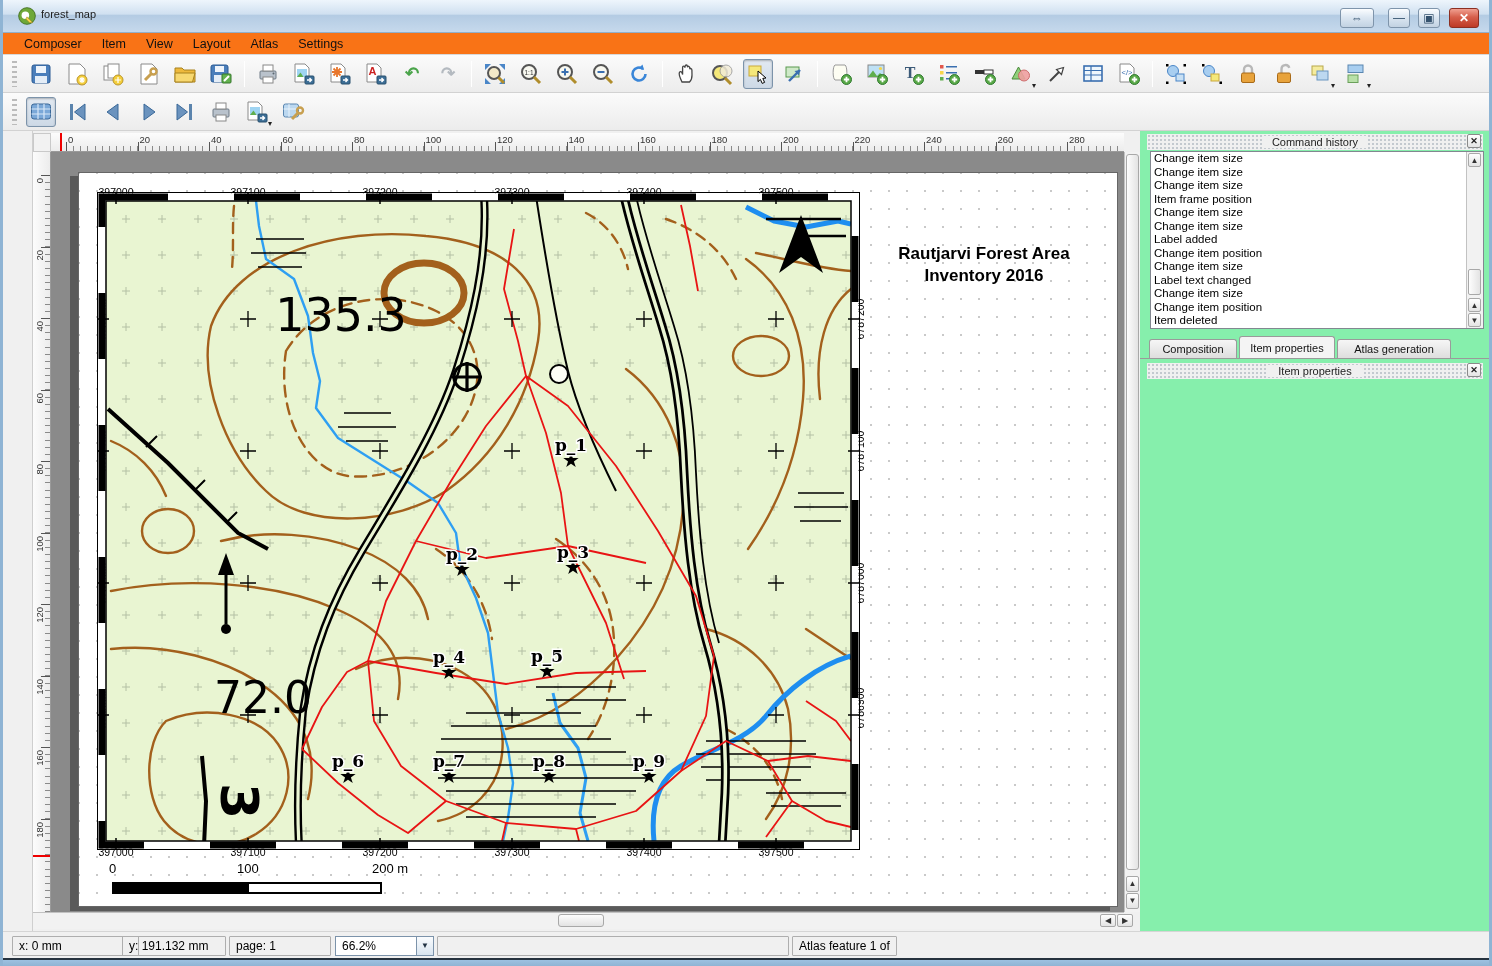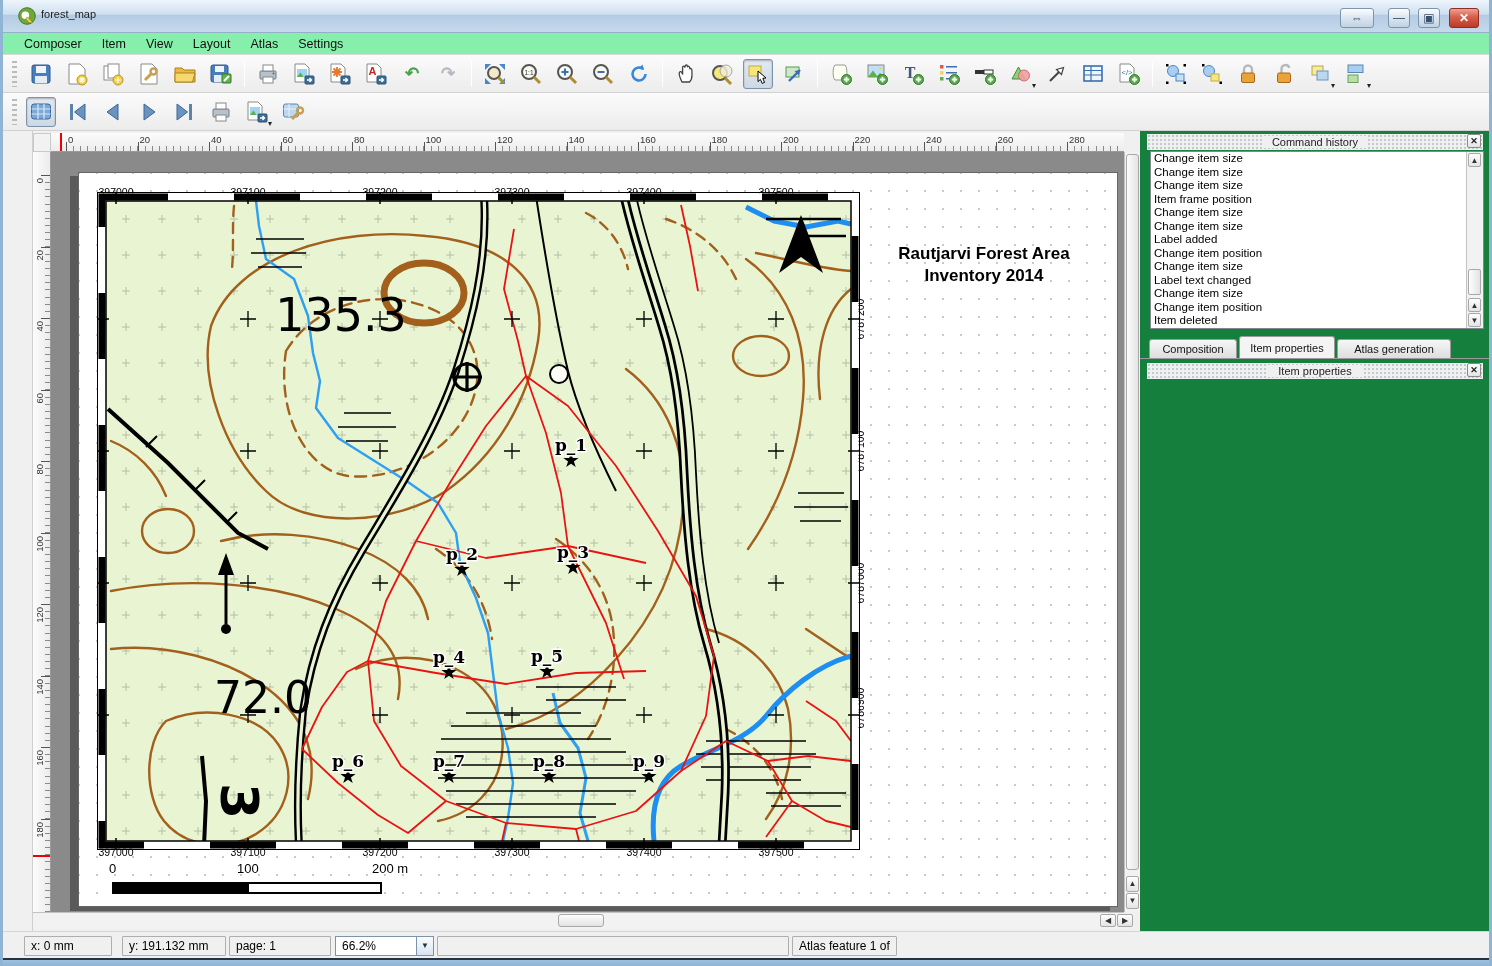--- a/index.html
+++ b/index.html
@@ -8,21 +8,21 @@
        border-left:3px solid #8fb4d4;border-right:3px solid #8fb4d4;overflow:hidden;}
   
   .titlebar{position:absolute;left:0;top:0;width:1486px;height:33px;
     background:linear-gradient(#eef5fc,#cfe0f0 45%,#b3cbe3 46%,#c6d9ec);border-bottom:1px solid #93afc9;}
   .apptitle{position:absolute;left:38px;top:8px;font-size:11px;color:#1c1c1c;}
   .appicon{position:absolute;left:14px;top:6px;width:20px;height:20px;}
   .wbtn{position:absolute;top:8px;height:20px;border:1px solid #7e94ab;border-radius:3px;
     background:linear-gradient(#fbfdff,#dce7f2 45%,#c2d2e2);color:#35526e;text-align:center;line-height:18px;font-size:12px;}
   .wbtn.close{background:linear-gradient(#f0a091,#d65f4b 45%,#bd3a26);border-color:#8c2f22;color:#fff;font-weight:bold;}
   
-  .menubar{position:absolute;left:0;top:33px;width:1486px;height:22px;background:#86efac;border-bottom:1px solid #d8d8d8;display:flex;align-items:center;padding-left:12px;gap:2px;}
+  .menubar{position:absolute;left:0;top:33px;width:1486px;height:22px;background:#f97316;border-bottom:1px solid #d8d8d8;display:flex;align-items:center;padding-left:12px;gap:2px;}
   .menuitem{padding:2px 9px;font-size:12.5px;color:#111;}
   
   .tbar{position:absolute;left:0;width:1486px;height:38px;background:linear-gradient(#fbfbfb,#ececec);border-bottom:1px solid #d2d2d2;display:flex;align-items:center;gap:6px;padding-left:6px;}
   .grip{width:5px;height:26px;background:repeating-linear-gradient(#bbb 0 2px,transparent 2px 5px);margin:0 3px;}
   .tb{position:relative;width:30px;height:30px;display:flex;align-items:center;justify-content:center;border:1px solid transparent;border-radius:3px;flex:0 0 auto;}
   .tb.on{background:linear-gradient(#e2e9f1,#cdd9e6);border:1px solid #7c93aa;box-shadow:inset 0 1px 2px rgba(0,0,0,.25);}
   .tb .dd{position:absolute;right:-1px;bottom:-2px;font-size:8px;color:#222;}
   .sep{width:1px;height:26px;background:#bdbdbd;border-right:1px solid #fff;flex:0 0 auto;margin:0 2px;}
   .glyph{font-size:17px;font-weight:bold;line-height:1;}
   
@@ -46,21 +46,21 @@
   .coordlab{position:absolute;font-size:10.5px;color:#000;transform:translateX(-50%);background:rgba(255,255,255,0);}
   .coordlab.v{writing-mode:vertical-rl;transform:rotate(180deg) translateY(50%);}
   .sb-label{position:absolute;font-size:13px;color:#000;}
   
   .vsb{position:absolute;left:1121px;top:152px;width:16px;height:760px;background:#f2f2f2;border-left:1px solid #c2c2c2;}
   .vsb .thumb{position:absolute;left:1px;top:2px;width:13px;height:716px;background:linear-gradient(90deg,#fdfdfd,#e3e3e3);border:1px solid #a8a8a8;border-radius:3px;}
   .sbbtn{position:absolute;background:linear-gradient(#fefefe,#e4e4e4);border:1px solid #a8a8a8;border-radius:2px;font-size:8px;color:#333;text-align:center;line-height:14px;}
   .hsb{position:absolute;left:30px;top:912px;width:1091px;height:17px;background:#f2f2f2;border-top:1px solid #c2c2c2;}
   .hsb .thumb{position:absolute;top:1px;left:525px;width:46px;height:13px;background:linear-gradient(#fdfdfd,#e3e3e3);border:1px solid #a8a8a8;border-radius:3px;}
   
-  .rightpanel{position:absolute;left:1137px;top:131px;width:349px;height:800px;background:#15803d;}
+  .rightpanel{position:absolute;left:1137px;top:131px;width:349px;height:800px;background:#86efac;}
   .dockhead{position:absolute;height:16px;background:#f0f0f0;
      background-image:radial-gradient(circle,#c3c9cf 1px,transparent 1.1px);background-size:4px 4px;
      display:flex;align-items:center;justify-content:center;}
   .dockhead .t{font-size:11px;color:#222;background:#f0f0f0;padding:0 10px;}
   .xbtn{position:absolute;width:14px;height:14px;border:1px solid #8a8a8a;border-radius:2px;background:linear-gradient(#fff,#e4e4e4);
         font-size:9px;font-weight:bold;color:#222;text-align:center;line-height:12px;}
   .cmdlist{position:absolute;left:10px;top:20px;width:334px;height:178px;background:#fff;border:1px solid #828790;overflow:hidden;}
   .cmditem{height:13.5px;line-height:13.5px;font-size:11.5px;color:#000;padding-left:3px;white-space:nowrap;}
   .cmdsb{position:absolute;right:0;top:0;width:17px;height:100%;background:#f2f2f2;border-left:1px solid #c2c2c2;}
   .tabs{position:absolute;left:9px;top:205px;width:336px;height:22px;}
@@ -491,21 +491,21 @@
       <span class="clab" style="top:669.5px;">180</span>
     <div class="redmark-h" style="top:703px;"></div>
   </div>
 
   <div class="viewport">
     <div class="pageshadow"></div>
     <div class="page">
 
       <div class="maptitle">
         <div>Rautjarvi Forest Area</div>
-        <div>Inventory 2014</div>
+        <div>Inventory 2016</div>
       </div>
 
       <span class="coordlab" style="left:37px;top:13px;">397000</span>
       <span class="coordlab" style="left:169px;top:13px;">397100</span>
       <span class="coordlab" style="left:301px;top:13px;">397200</span>
       <span class="coordlab" style="left:433px;top:13px;">397300</span>
       <span class="coordlab" style="left:565px;top:13px;">397400</span>
       <span class="coordlab" style="left:697px;top:13px;">397500</span>
       <span class="coordlab" style="left:37px;top:673px;">397000</span>
       <span class="coordlab" style="left:169px;top:673px;">397100</span>
@@ -708,21 +708,21 @@
     </div>
     <div class="tabline"></div>
 
     <div class="dockhead" style="left:7px;top:232px;width:336px;">
       <span class="t">Item properties</span>
     </div>
     <div class="xbtn" style="left:327px;top:232px;">✕</div>
   </div>
 
   <div class="statusbar">
-    <div class="sfield" style="left:21px;width:88px;">x: 0 mm</div>
+    <div class="sfield" style="left:9px;width:127px;">x: 0 mm</div>
     <div class="sfield" style="left:119px;width:104px;">y: 191.132 mm</div>
     <div class="sfield" style="left:226px;width:102px;">page: 1</div>
     <div class="combo" style="left:332px;width:82px;">66.2%</div>
     <div class="combobtn" style="left:413px;">▼</div>
     <div class="sfield" style="left:434px;width:352px;"></div>
     <div class="sfield" style="left:789px;width:105px;">Atlas feature 1 of 21</div>
   </div>
   <div class="bottomedge"></div>
 
 </div>

